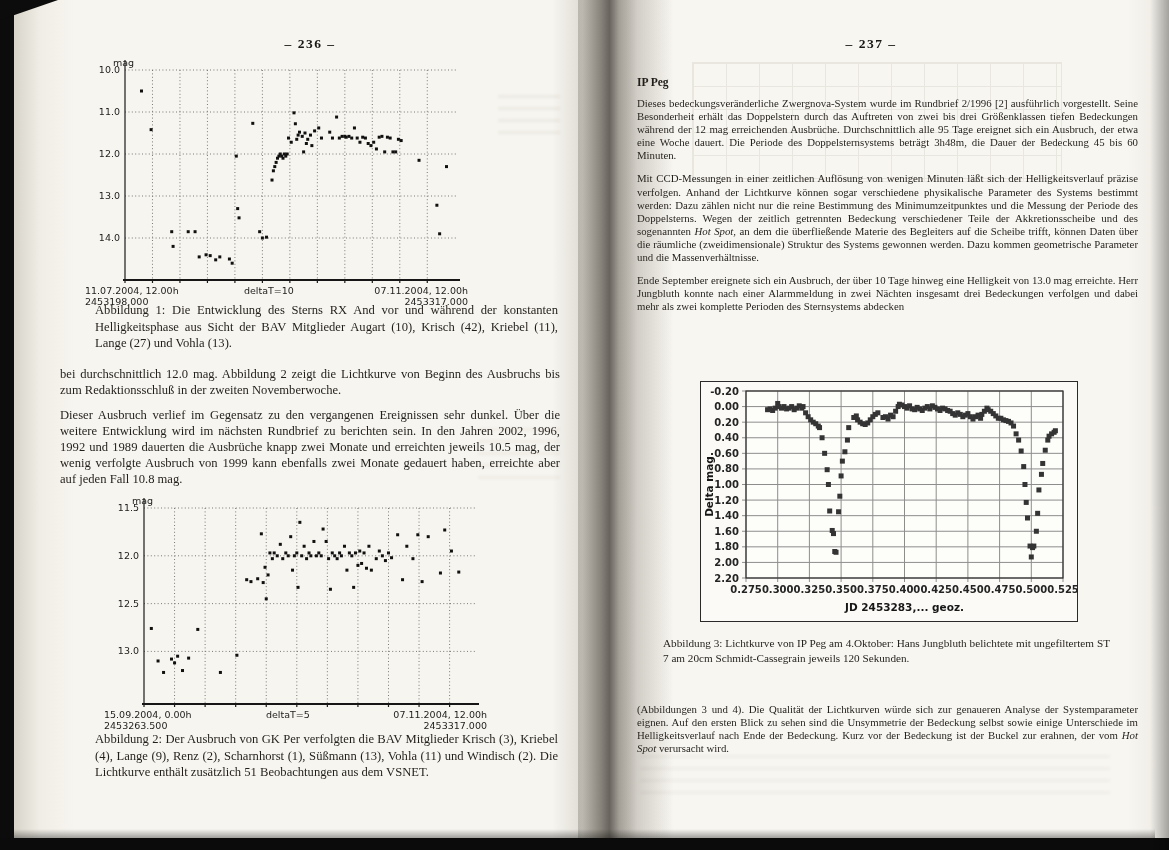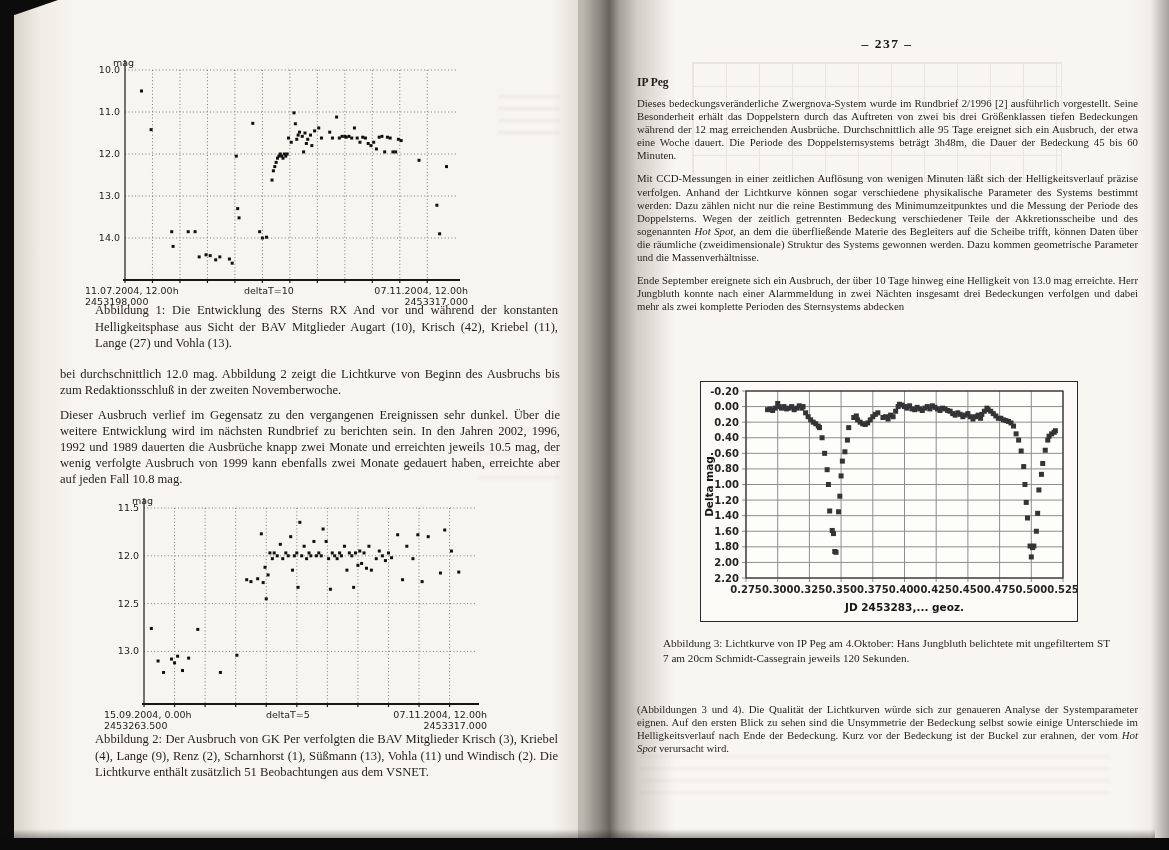--- a/index.html
+++ b/index.html
@@ -51,20 +51,21 @@
 
 <div id="scan">
   <div class="page" id="page-left"></div>
   <div class="page" id="page-right"></div>
 
   <div class="art ghost"></div>
   <div class="art smudge sm1"></div>
   <div class="art smudge sm2"></div>
   <div class="art smudge sm3"></div>
 
+  <div class="pagenum" style="left:60px;top:36px;width:500px">– 236 –</div>
 
   <div id="chart1" class="chart" style="left:85px;top:53px;width:400px;height:255px">
       <svg width="400" height="255">
         <line x1="40" y1="17" x2="371" y2="17" class="dot"></line>
         <text x="35" y="20" text-anchor="end" class="tick">10.0</text>
         <line x1="40" y1="59" x2="371" y2="59" class="dot"></line>
         <text x="35" y="62" text-anchor="end" class="tick">11.0</text>
         <line x1="40" y1="101" x2="371" y2="101" class="dot"></line>
         <text x="35" y="104" text-anchor="end" class="tick">12.0</text>
         <line x1="40" y1="143" x2="371" y2="143" class="dot"></line>
@@ -310,21 +311,21 @@
         <rect x="322.71495327102804" y="45.182926829268354" width="3" height="3" class="pt"></rect>
         <rect x="334.9392523364486" y="81.51463414634141" width="3" height="3" class="pt"></rect>
         <rect x="339.2177570093458" y="38.49024390243906" width="3" height="3" class="pt"></rect>
         <rect x="345.9411214953271" y="59.52439024390236" width="3" height="3" class="pt"></rect>
         <rect x="353.27570093457945" y="80.55853658536583" width="3" height="3" class="pt"></rect>
       </svg>
     </div>
 
   <p class="cap capL" style="left:95px;top:731px;width:463px">Abbildung 2: Der Ausbruch von GK Per verfolgten die BAV Mitglieder Krisch (3), Kriebel (4), Lange (9), Renz (2), Scharnhorst (1), Süßmann (13), Vohla (11) und Windisch (2). Die Lichtkurve enthält zusätzlich 51 Beobachtungen aus dem VSNET.</p>
 
-  <div class="pagenum" style="left:637px;top:36px;width:500px">– 237 –</div>
+  <div class="pagenum" style="left:621px;top:36px;width:500px">– 237 –</div>
 
   <div class="head" style="left:637px;top:76px">IP Peg</div>
 
   <div class="flow" style="left:637px;top:97px;width:501px">
     <p class="bodyR">Dieses bedeckungsveränderliche Zwergnova-System wurde im Rundbrief 2/1996 [2] ausführlich vorgestellt. Seine Besonderheit erhält das Doppelstern durch das Auftreten von zwei bis drei Größenklassen tiefen Bedeckungen während der 12 mag erreichenden Ausbrüche. Durchschnittlich alle 95 Tage ereignet sich ein Ausbruch, der etwa eine Woche dauert. Die Periode des Doppelsternsystems beträgt 3h48m, die Dauer der Bedeckung 45 bis 60 Minuten.</p>
     <p class="bodyR"><span>Mit CCD-Messungen in einer zeitlichen Auflösung von wenigen Minuten läßt sich der Helligkeitsverlauf präzise verfolgen. Anhand der Lichtkurve können sogar verschiedene physikalische Parameter des Systems bestimmt werden: Dazu zählen nicht nur die reine Bestimmung des Minimumzeitpunktes und die Messung der Periode des Doppelsterns. Wegen der zeitlich getrennten Bedeckung verschiedener Teile der Akkretionsscheibe und des sogenannten </span><i>Hot Spot</i><span>, an dem die überfließende Materie des Begleiters auf die Scheibe trifft, können Daten über die räumliche (zweidimensionale) Struktur des Systems gewonnen werden. Dazu kommen geometrische Parameter und die Massenverhältnisse.</span></p>
     <p class="bodyR">Ende September ereignete sich ein Ausbruch, der über 10 Tage hinweg eine Helligkeit von 13.0 mag erreichte. Herr Jungbluth konnte nach einer Alarmmeldung in zwei Nächten insgesamt drei Bedeckungen verfolgen und dabei mehr als zwei komplette Perioden des Sternsystems abdecken</p>
   </div>
 
   <div id="chart3box" style="left:700px;top:381px;width:378px;height:241px">

